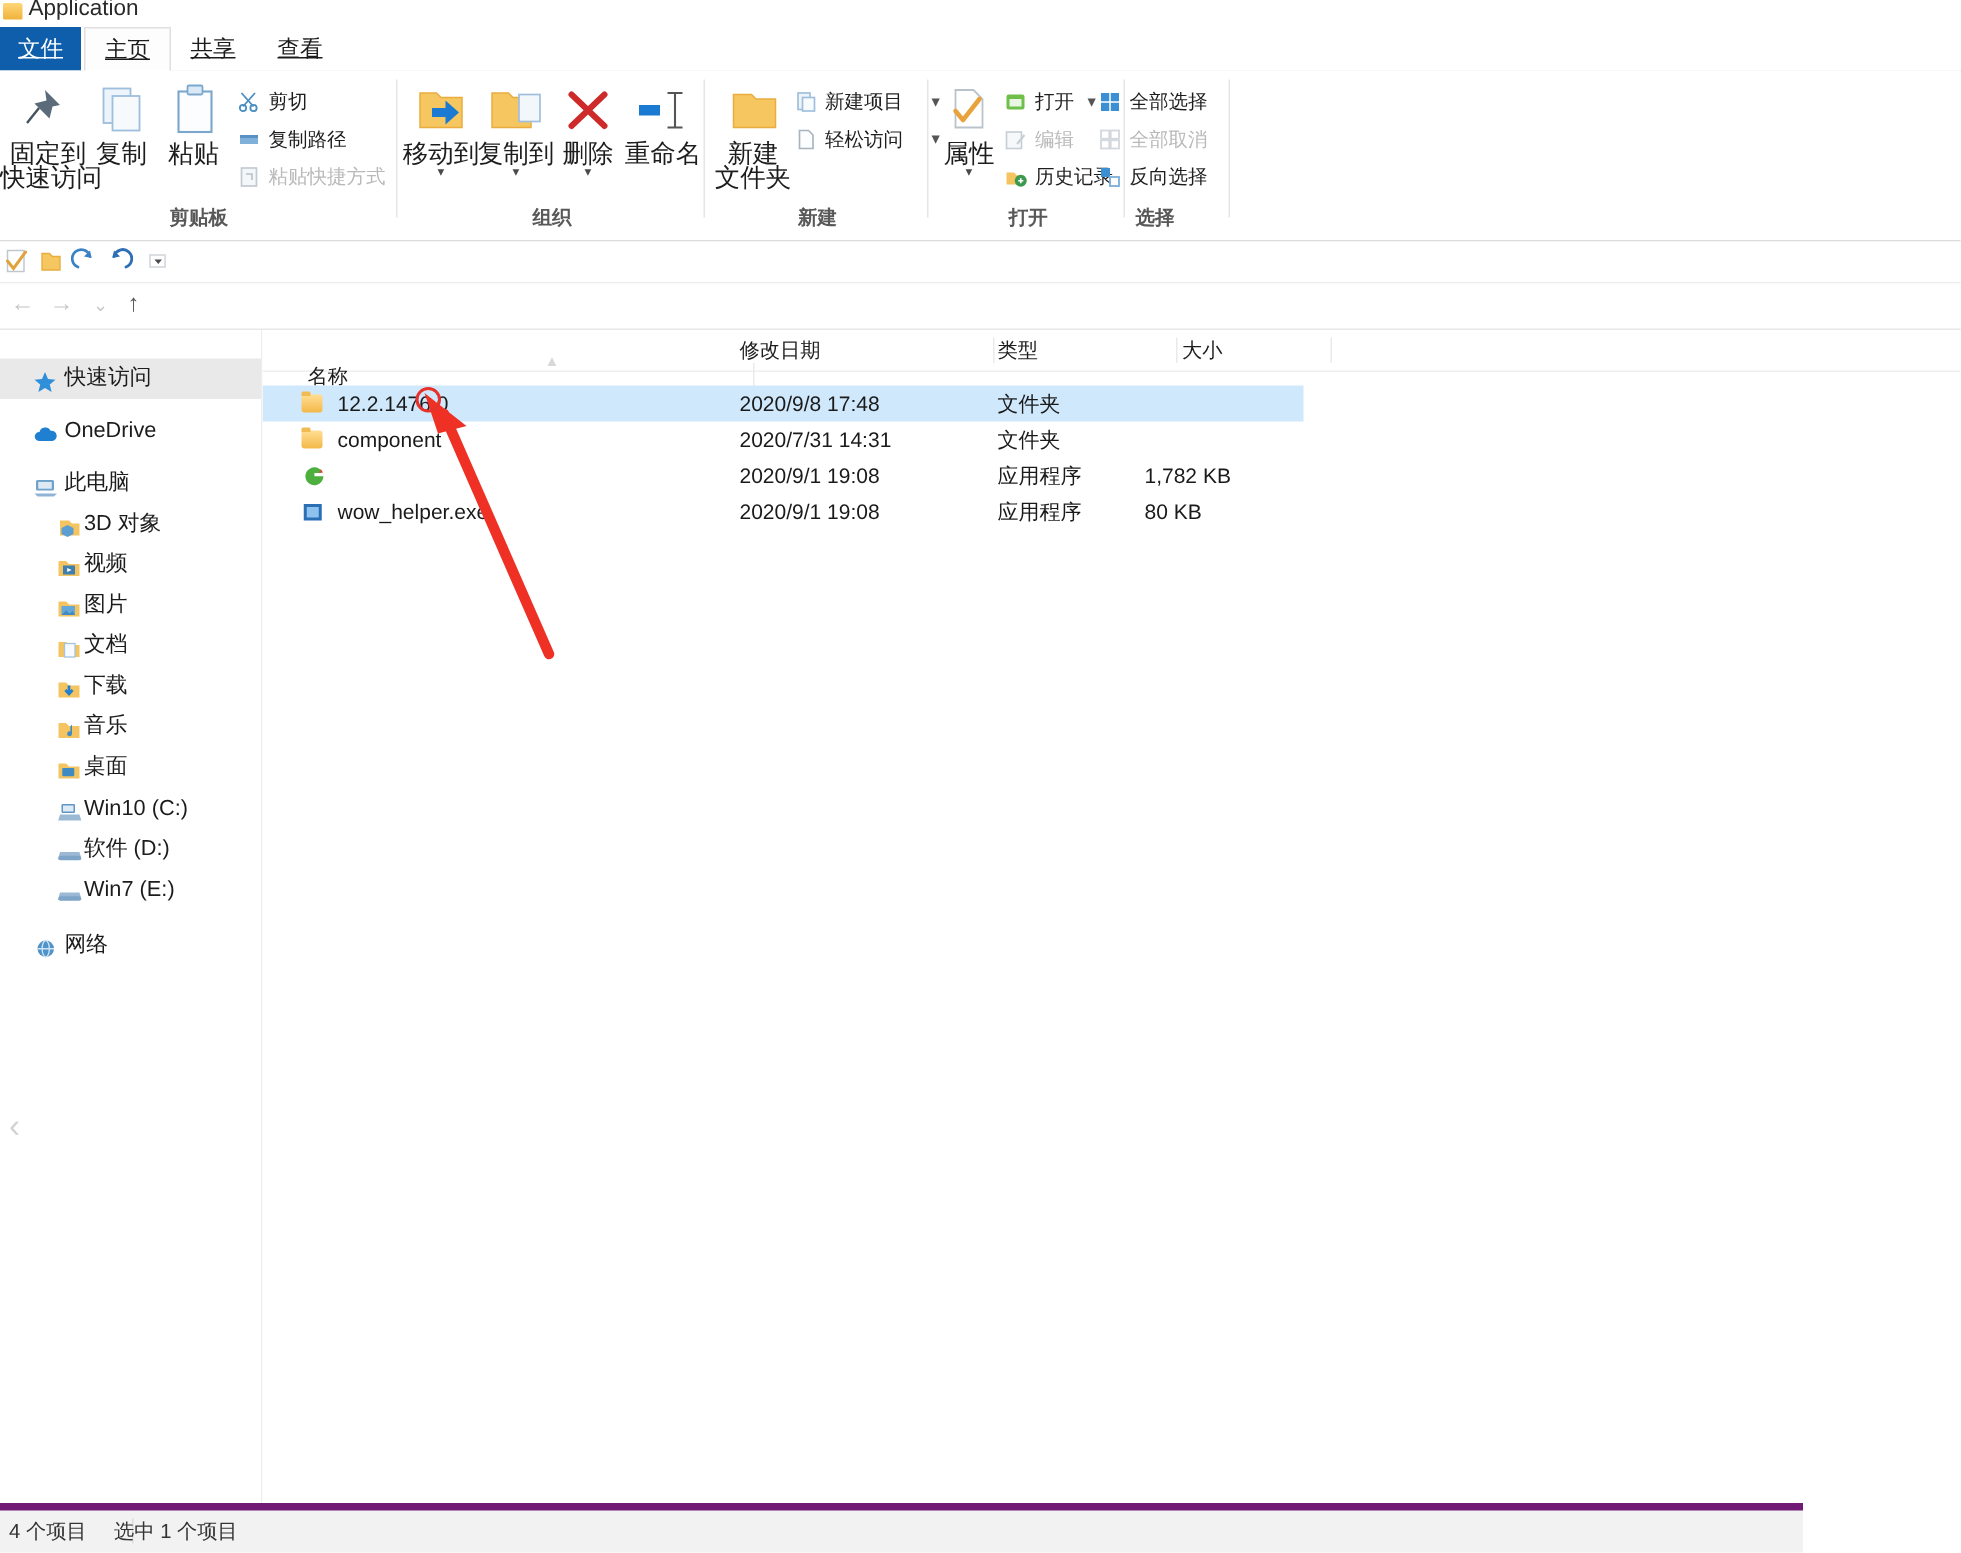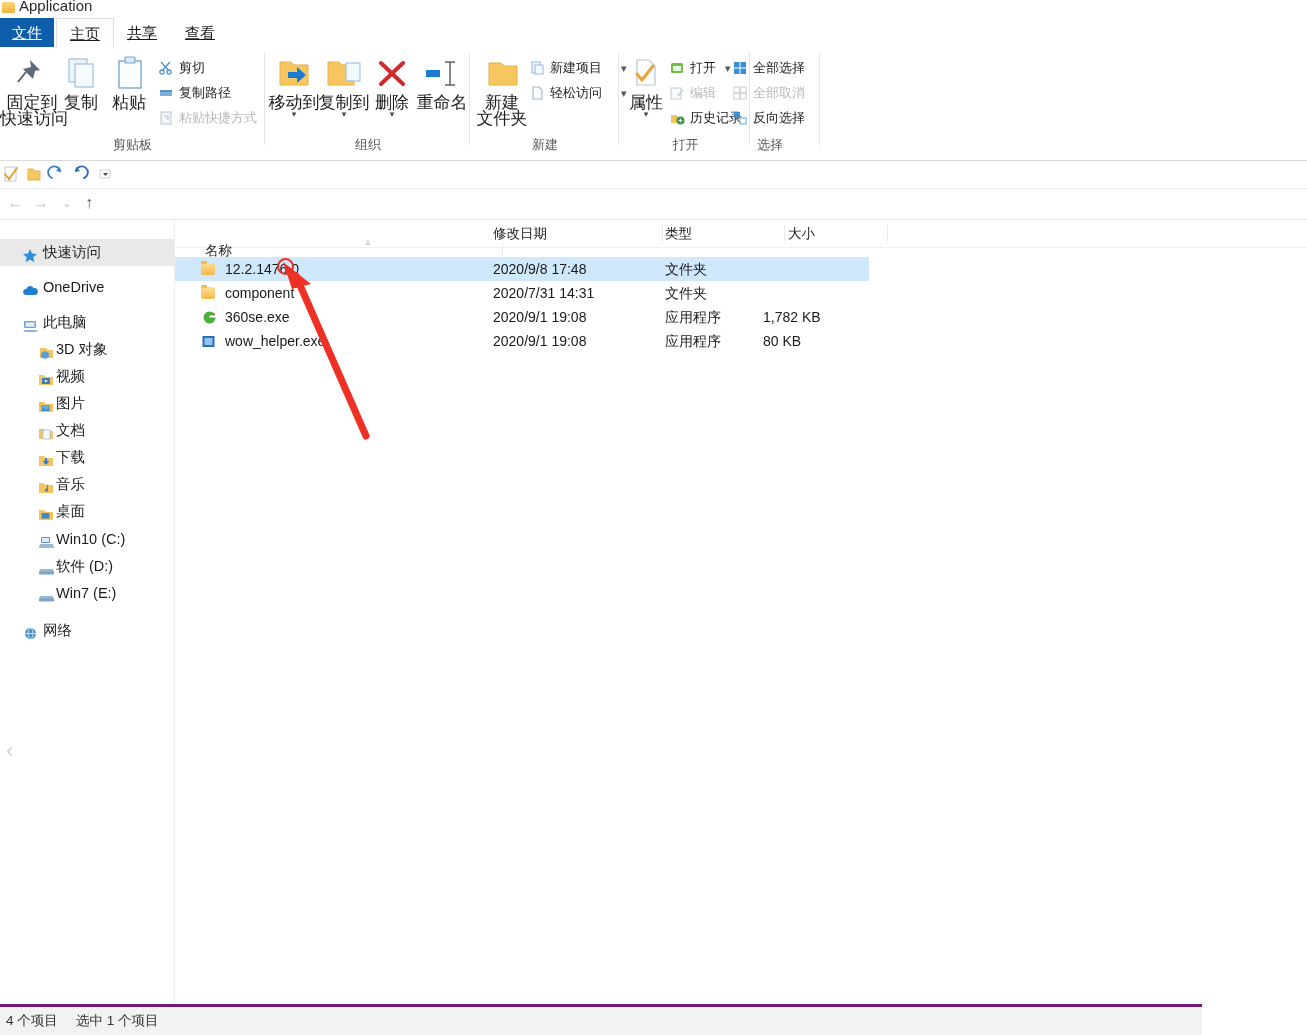--- a/index.html
+++ b/index.html
@@ -91,20 +91,21 @@
     background: #e6e6e6;
   }
   .rg-label {
     position: absolute;
     bottom: 6px;
     width: 100%;
     text-align: center;
     font-size: 13px;
     color: #585858;
     white-space: nowrap;
+    font-weight: bold;
   }
   .bigbtn {
     position: absolute;
     top: 4px;
     width: 64px;
     text-align: center;
     cursor: default;
   }
   .bigbtn .bb-ico {
     height: 44px;
@@ -321,21 +322,21 @@
     background: #f2bb52;
     border-radius: 1px 1px 0 0;
   }
 
   
   .statusbar {
     position: absolute;
     left: 0; bottom: 0;
     width: 1202px; height: 28px;
     background: #f2f2f2;
-    border-top: 3px solid #701a75;
+    border-top: 5px solid #701a75;
     text-align: center;
   }
   .status-txt {
     position: absolute;
     top: 5px;
     font-size: 13.5px;
     color: #333333;
     white-space: nowrap;
   }
   .statusbar .sb-div {
@@ -831,21 +832,20 @@
     <div class="fcell size" style="left:588px; width:122px;"></div>
   </div>
 
   <div class="frow" style="top:85px;">
     <div class="fico">
       <svg width="16" height="15" viewBox="0 0 16 15">
         <path d="M13.6 4.2 a6 6 0 1 0 1 3.3 h-6 v-2.1 h4.4 z" fill="#4caf3e"></path>
         <path d="M12.8 2.6 l1.6 2.4 l-2.8 .3 z" fill="#d94a3a"></path>
       </svg>
     </div>
-    <div class="fcell" style="left:50px; width:260px;">360se.exe</div>
     <div class="fcell" style="left:318px; width:168px;">2020/9/1 19:08</div>
     <div class="fcell" style="left:490px; width:118px;">应用程序</div>
     <div class="fcell size" style="left:588px; width:122px;">1,782 KB</div>
   </div>
 
   <div class="frow" style="top:109px;">
     <div class="fico">
       <svg width="16" height="15" viewBox="0 0 16 15">
         <rect x="1.5" y="2" width="12" height="11" fill="#2b6fb5"></rect>
         <rect x="3.5" y="4" width="8" height="7" fill="#8ec3ef"></rect>

